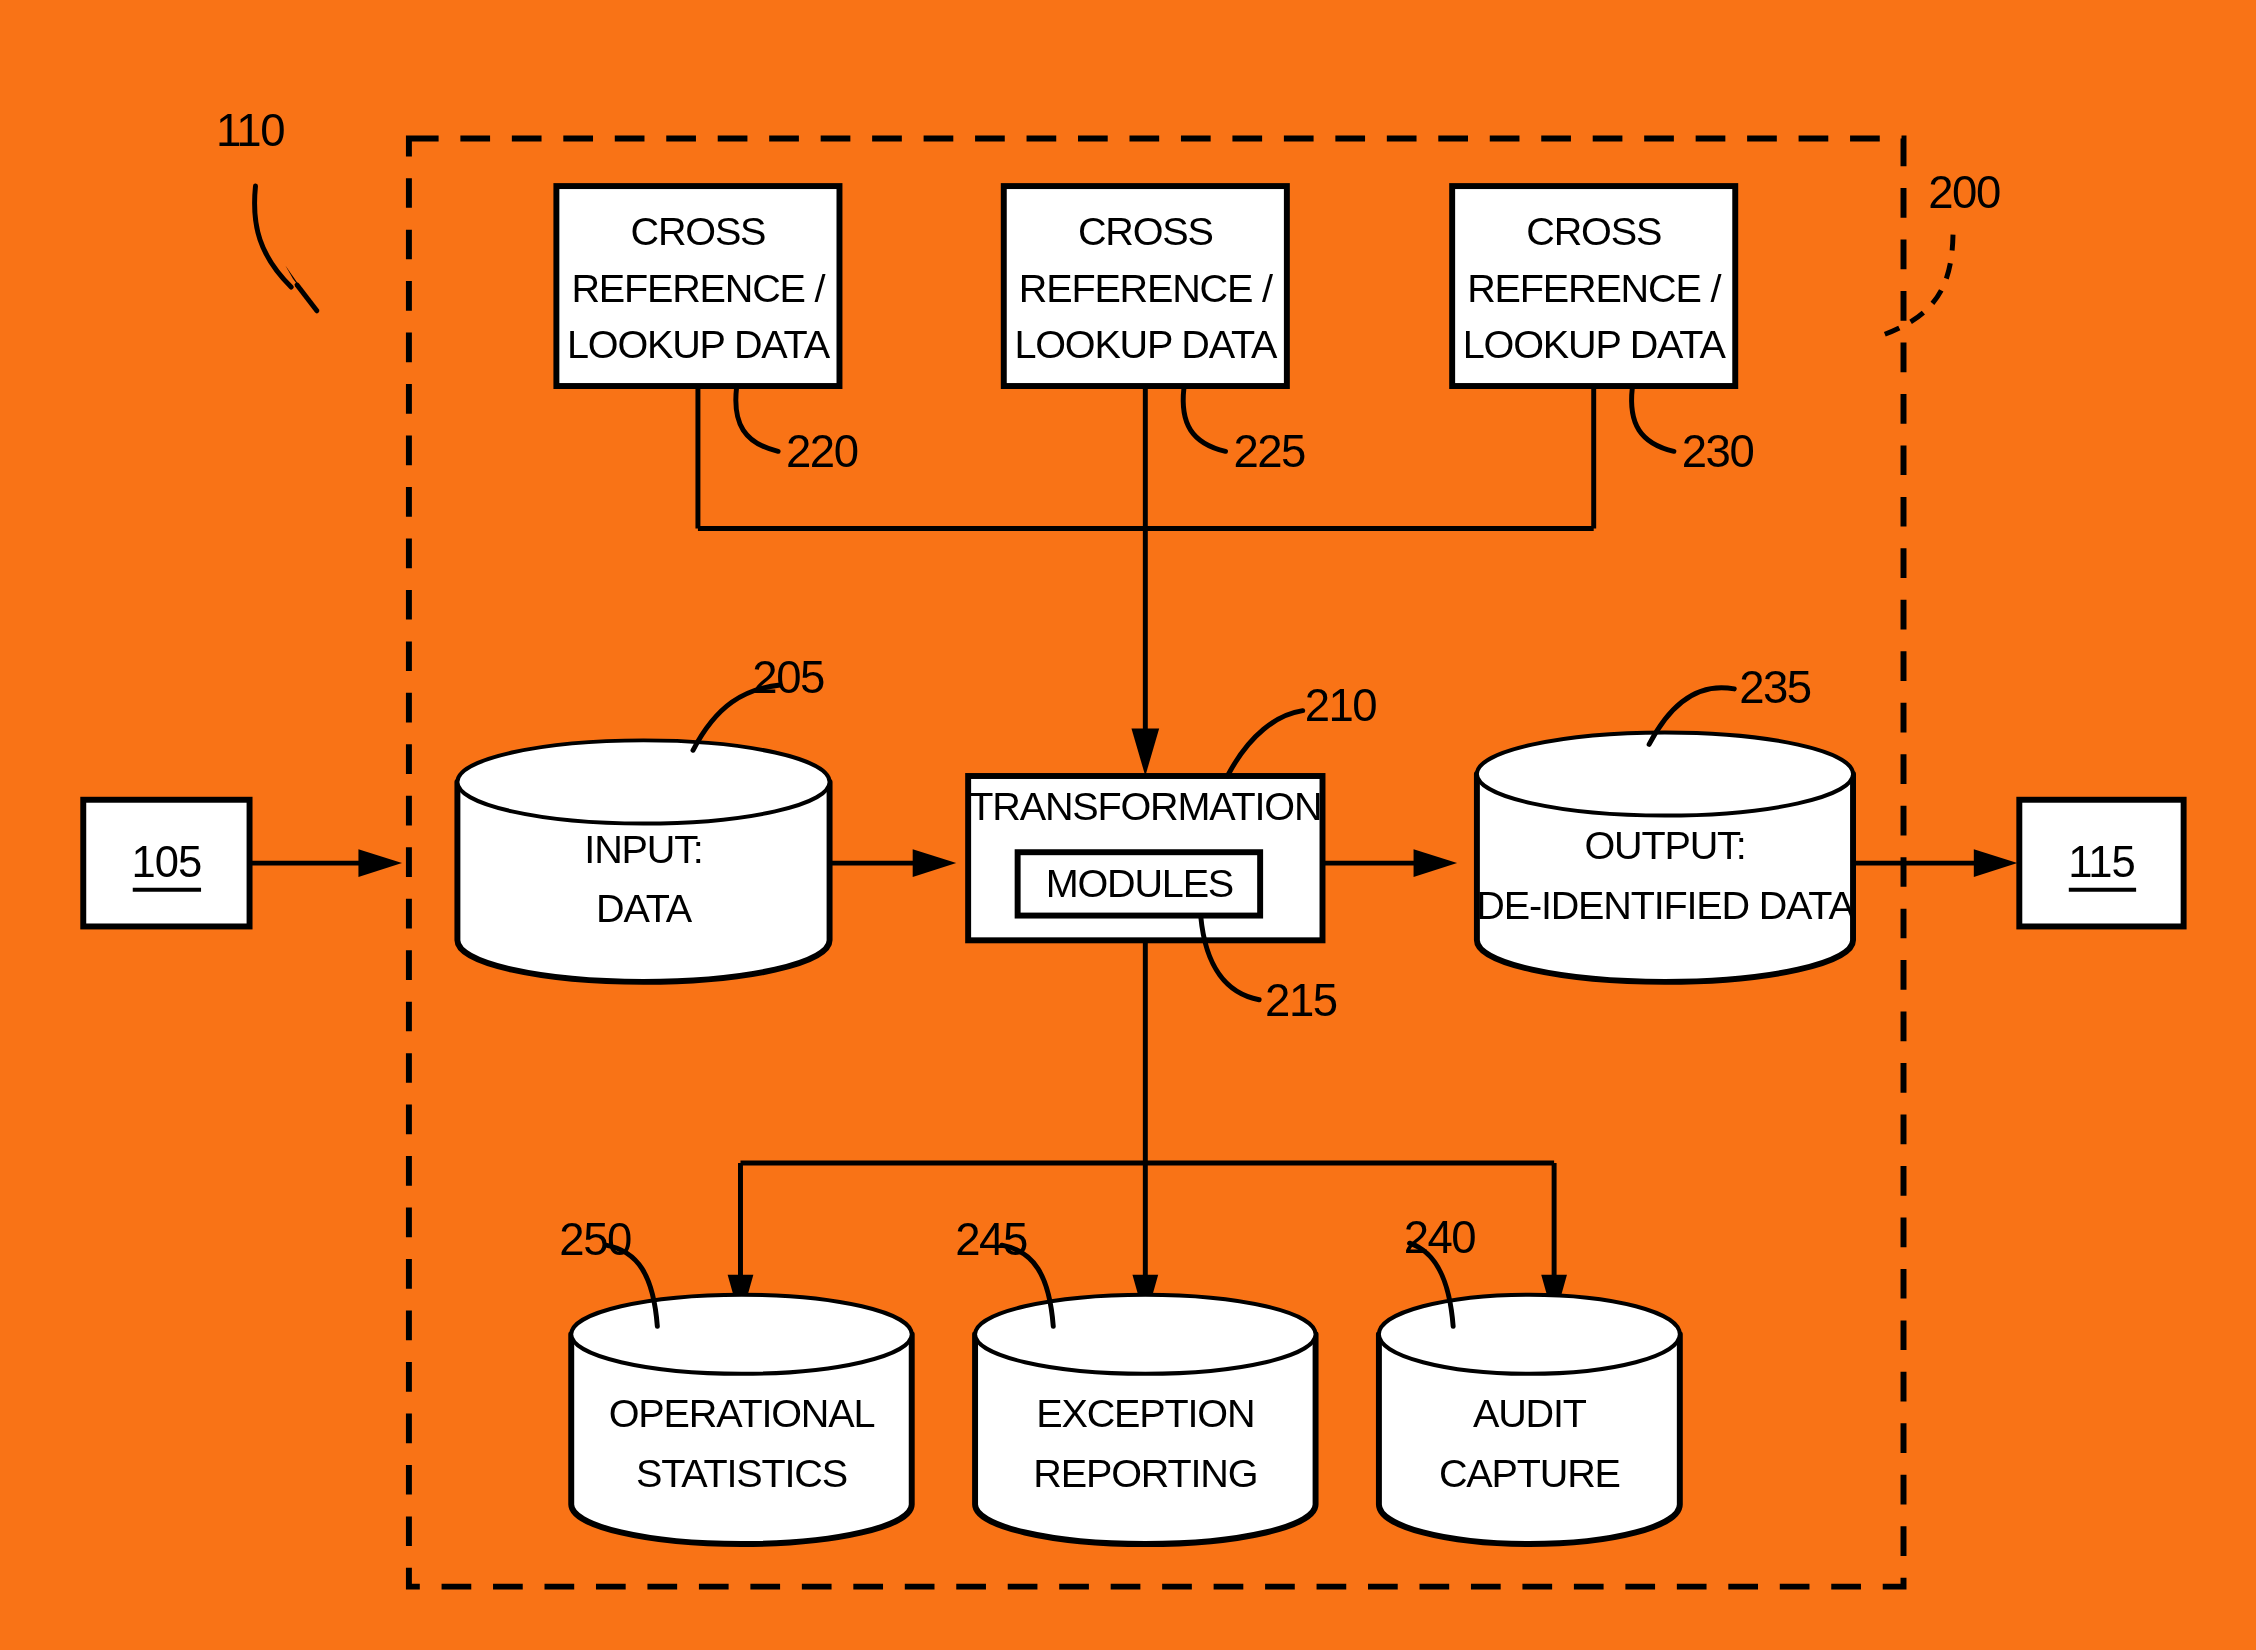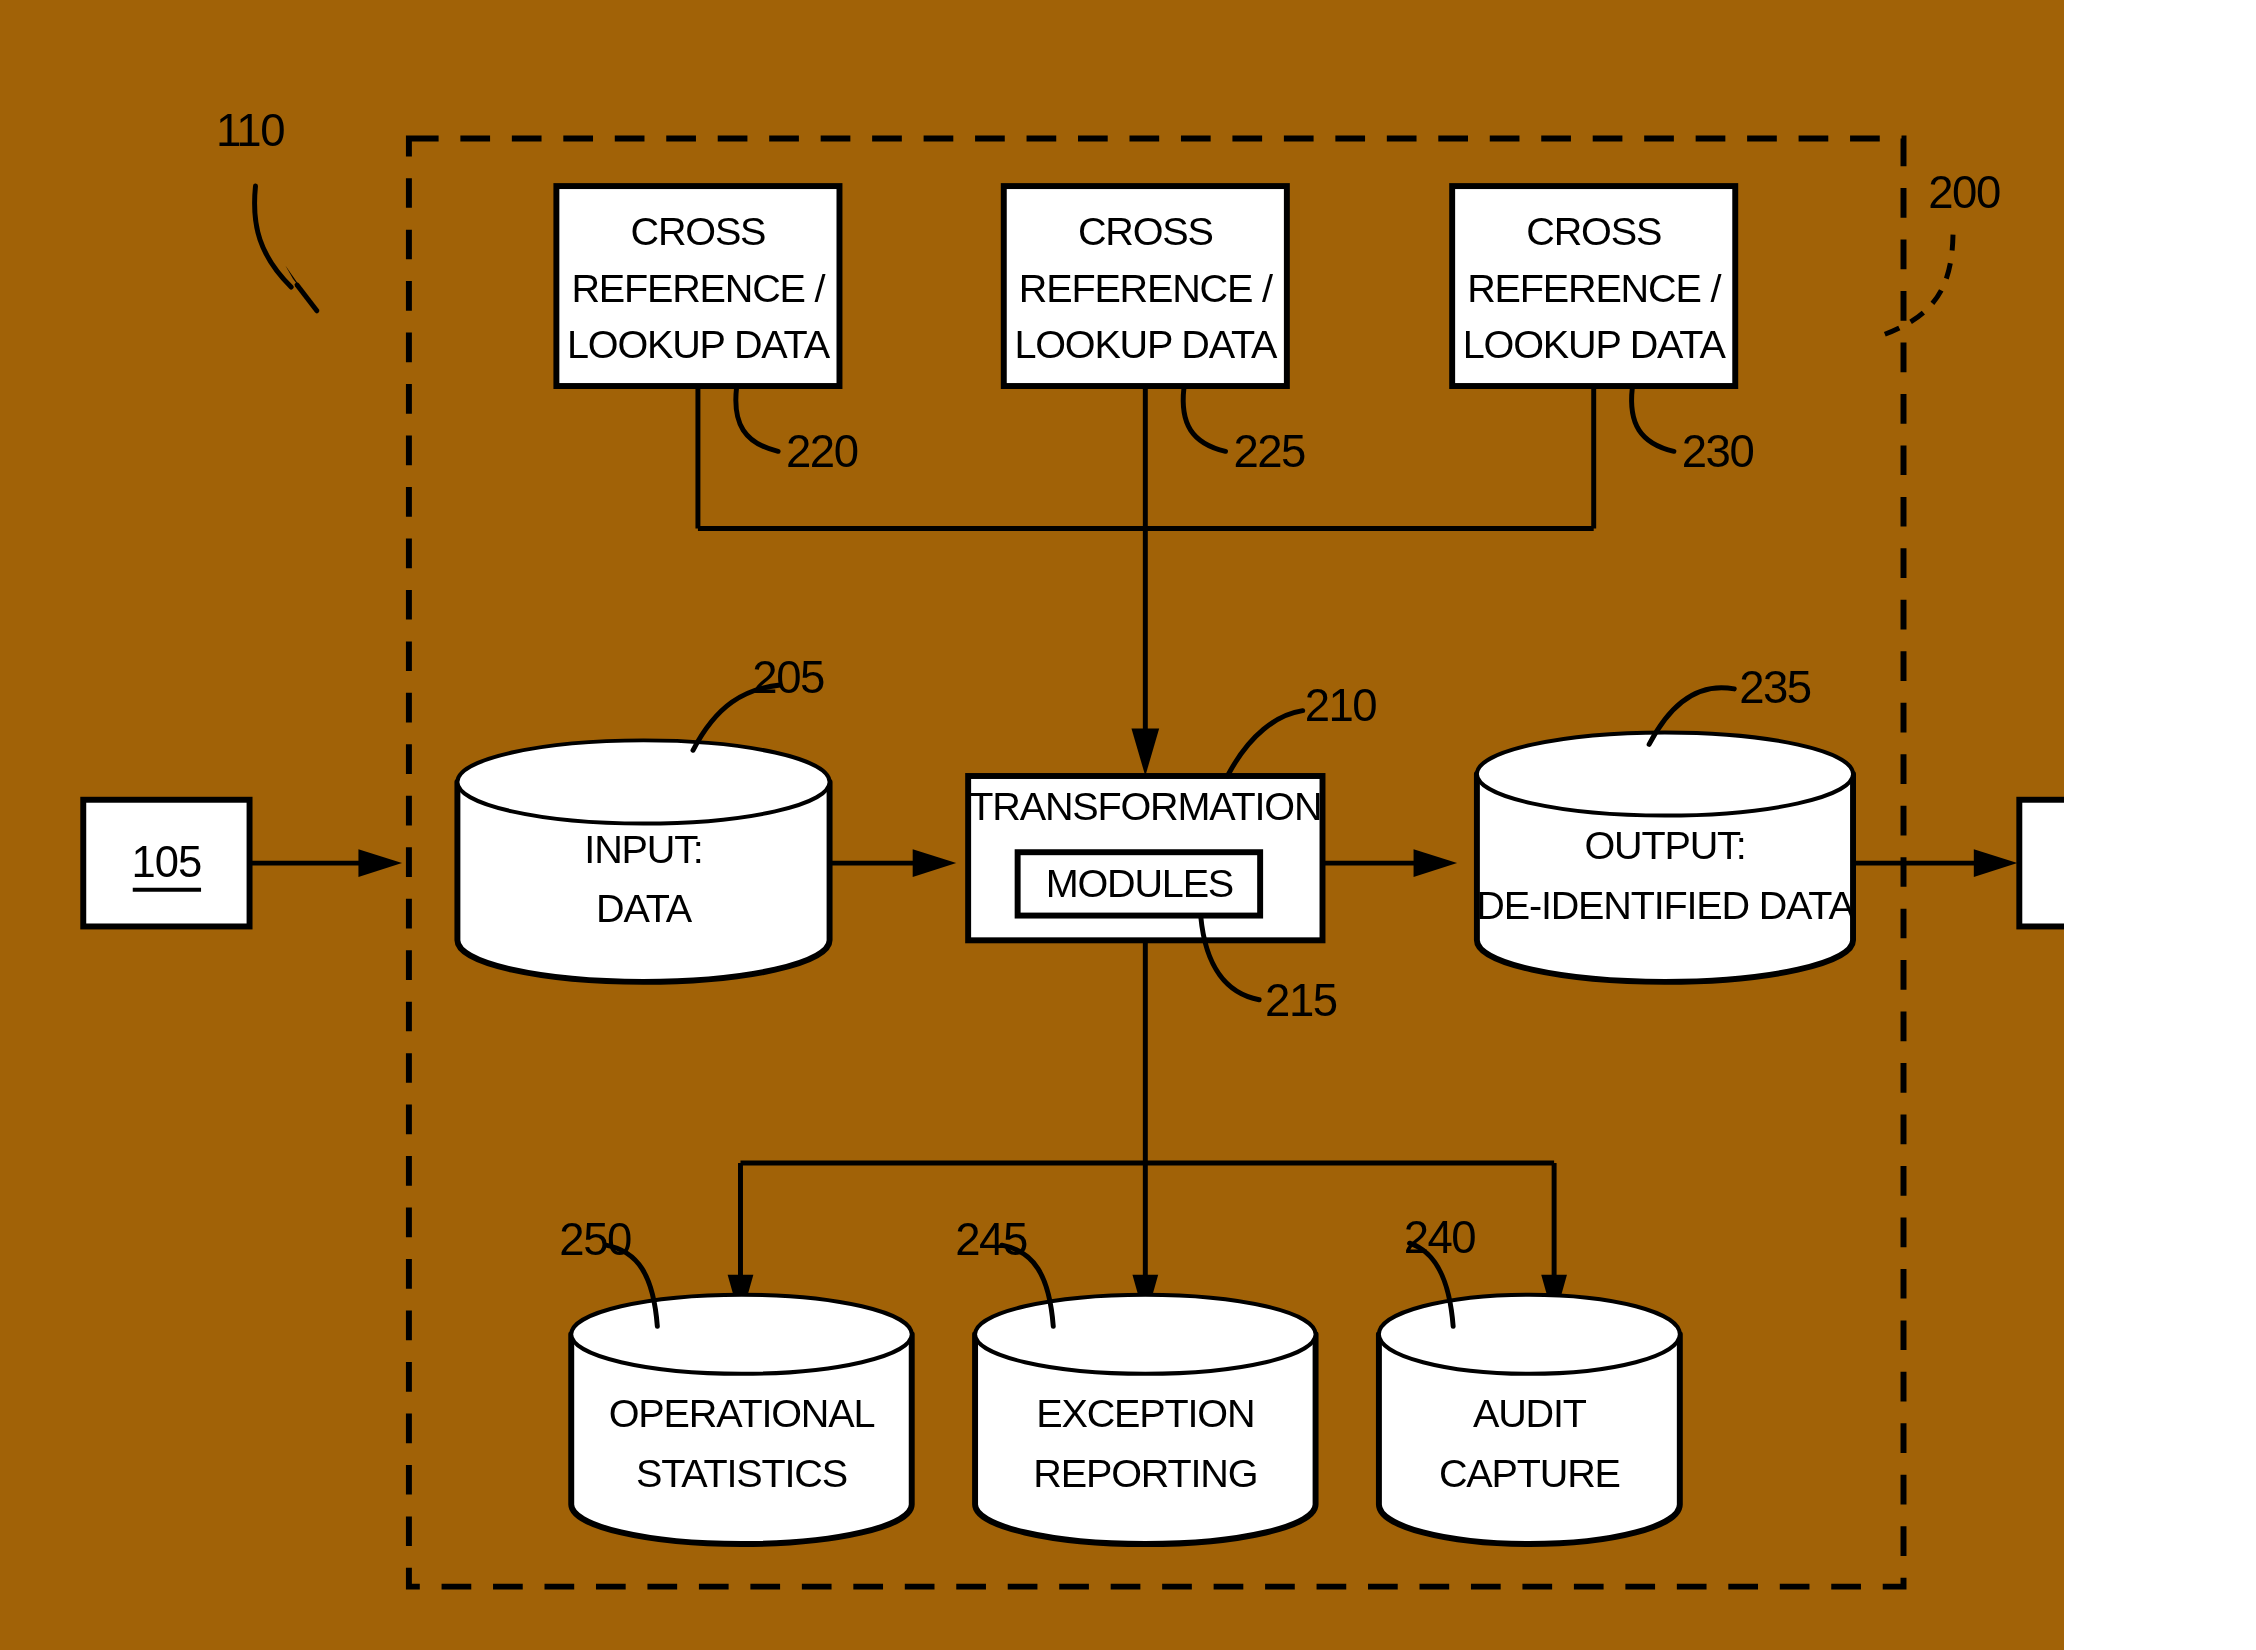--- a/index.html
+++ b/index.html
@@ -2,23 +2,23 @@
 <html><head>
 <meta charset="utf-8">
 <style>
   html, body {
     margin: 0;
     padding: 0;
     background: #ffffff;
   }
   #page {
     position: relative;
-    width: 2064px;
+    width: 2256px;
     height: 1650px;
-    background: #a16207;
+    background: #f97316;
     overflow: hidden;
     font-family: "Liberation Sans", sans-serif;
   }
   svg#diagram {
     position: absolute;
     top: 0;
     left: 0;
     width: 2256px;
     height: 1650px;
     display: block;

